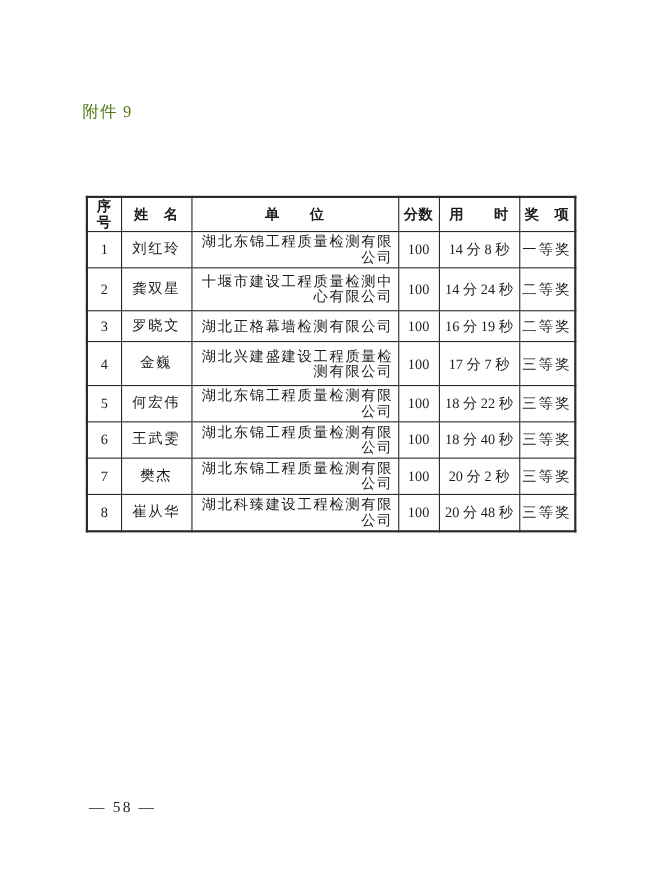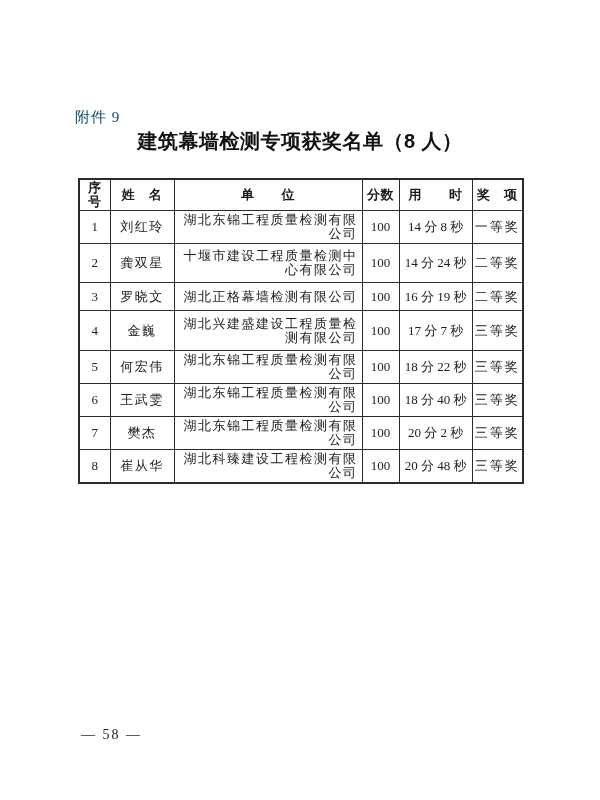--- a/index.html
+++ b/index.html
@@ -15,22 +15,21 @@
     font-family: "Liberation Serif", "DejaVu Serif", serif;
     color: #1c1c1c;
     overflow: hidden;
   }
   .attachment {
     position: absolute;
     left: 75px;
     top: 92px;
     font-size: 15px;
     letter-spacing: 1px;
-    color: #0c4a6e;
-    margin-top: 16px;
+    color: #4d7c0f;
   }
   .title {
     position: absolute;
     left: 0;
     top: 128px;
     width: 600px;
     margin: 0;
     text-align: center;
     font-family: "Liberation Sans", "DejaVu Sans", sans-serif;
     font-weight: bold;
@@ -62,21 +61,21 @@
   table.award thead th {
     font-weight: bold;
     height: 20px;
     letter-spacing: 0.5px;
   }
   table.award td.c-unit {
     text-align: right;
     padding: 2px 4px 2px 7px;
     letter-spacing: 1.5px;
   }
-  table.award td.c-name { letter-spacing: 1.5px; }
+  table.award td.c-name { letter-spacing: 1.5px; font-family: Liberation Mono, monospace; }
   table.award td.c-award { letter-spacing: 2px; }
   table.award tbody tr:nth-child(1) td { height: 25px; }
   table.award tbody tr:nth-child(2) td { height: 34px; }
   table.award tbody tr:nth-child(3) td { height: 23px; }
   table.award tbody tr:nth-child(4) td { height: 35px; }
   table.award tbody tr:nth-child(5) td { height: 25px; }
   table.award tbody tr:nth-child(6) td { height: 23px; }
   table.award tbody tr:nth-child(7) td { height: 24px; }
   table.award tbody tr:nth-child(8) td { height: 28px; }
   .footer {
@@ -88,21 +87,20 @@
     color: #1c1c1c;
   }
 </style>
 </head>
 <body>
 
 <div class="page">
 
   <div class="attachment">附件 9</div>
 
-  <h1 class="title">建筑幕墙检测专项获奖名单（8 人）</h1>
 
   <table class="award">
     <colgroup>
       <col style="width:31px">
       <col style="width:64px">
       <col style="width:188px">
       <col style="width:37px">
       <col style="width:73px">
       <col style="width:51px">
     </colgroup>

